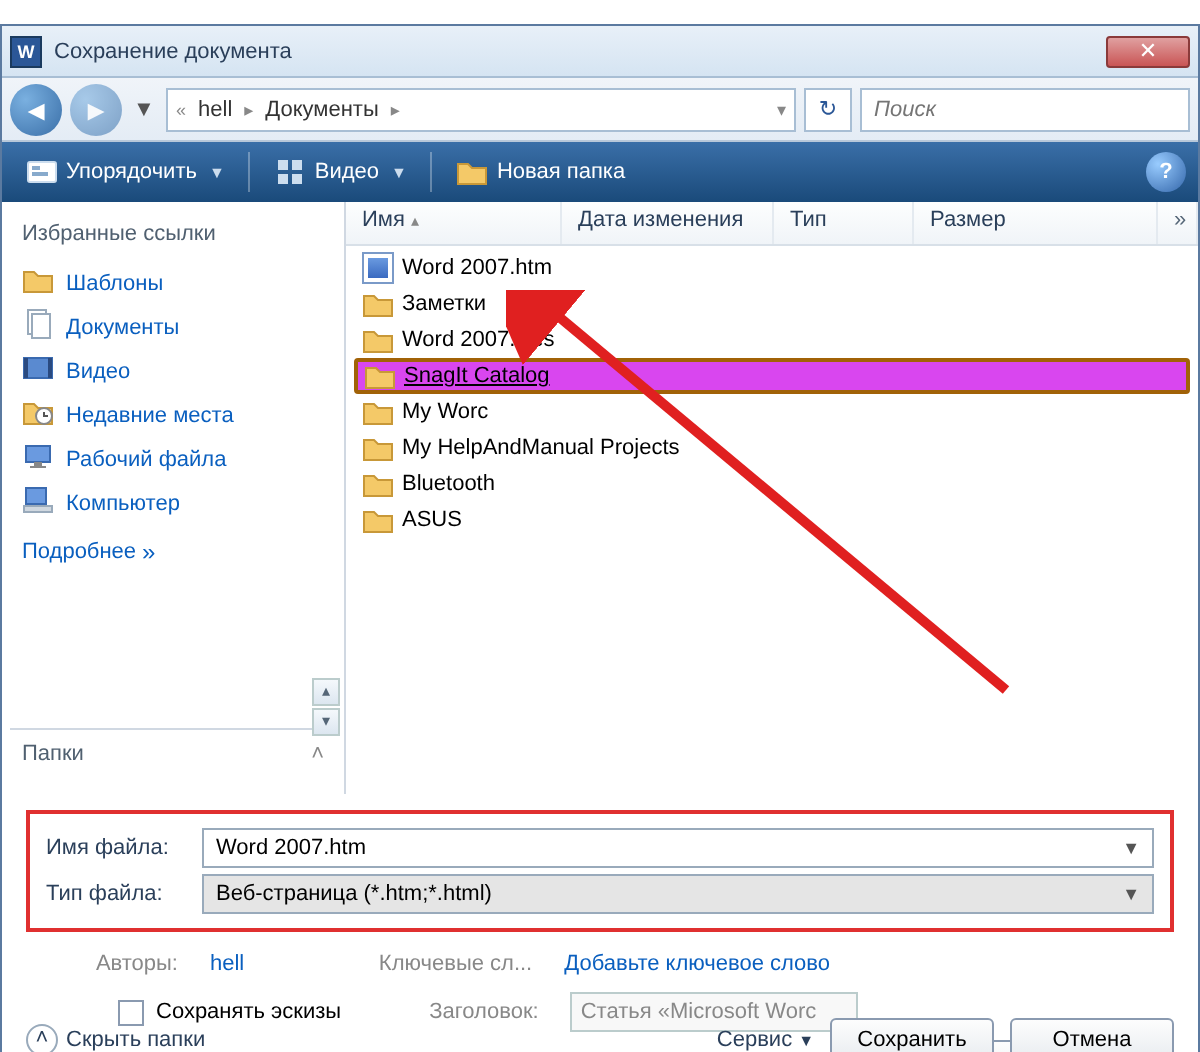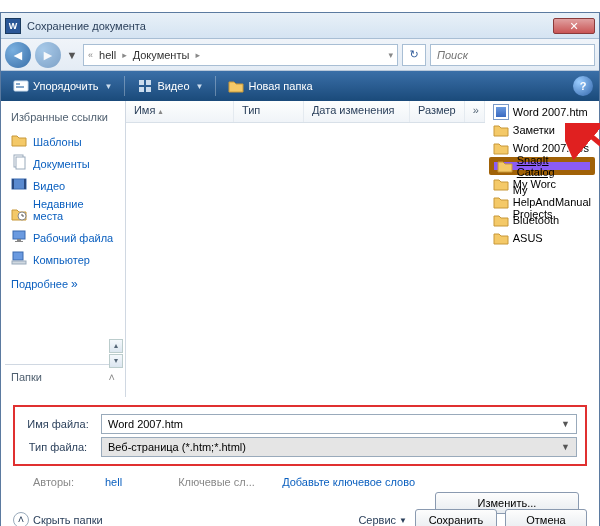--- a/index.html
+++ b/index.html
@@ -28,41 +28,41 @@
 .sb-head{color:#506070;font-size:11px;padding:2px 6px 6px}
 .sb-item{display:flex;align-items:flex-end;gap:6px;padding:2px 6px;margin:1px 0}
 .sb-icon{width:16px;height:16px;display:inline-flex;align-items:center;justify-content:center}
 .sb-link{color:#0a5fbf}
 .sb-more{display:flex;align-items:center;gap:3px;padding:2px 6px;margin-top:6px;color:#0a5fbf}
 .sb-divider{border-top:1px solid #d0d8e2;margin-top:auto}
 .sb-folders{display:flex;padding:6px;color:#506070}
 .sb-folders .chev{margin-left:auto;color:#888}
 .sb-scroll{position:absolute;bottom:28px;right:0;width:16px;height:30px}
 .sb-scroll div{width:14px;height:14px;border:1px solid #bcc;background:linear-gradient(#f4f8fc,#dce6f0);margin-bottom:1px;text-align:center;font-size:8px;color:#567;line-height:12px}
-.filepane{flex:1;display:flex;flex-direction:row}
+.filepane{flex:1;display:flex;flex-direction:column}
 .cols{height:22px;display:flex;border-bottom:1px solid #d8e0e8}
 .col{border-right:1px solid #e4eaf0;padding:3px 8px;color:#2a3f5a;background:linear-gradient(#fdfefe,#f0f4f8)}
 .col-chev{width:20px;text-align:center;color:#567}
 .filelist{flex:1;padding:2px 4px;position:relative}
 .file-row{display:flex;align-items:center;gap:4px;padding:1px 4px;height:18px}
-.file-row.sel{background:#8b5cf6;border:5px solid #a16207;border-radius:2px;padding:0 3px}
+.file-row.sel{background:#d946ef;border:2px solid #a16207;border-radius:2px;padding:0 3px}
 .folder-icon{width:16px;height:14px}
 .file-name{color:#000}
 .underline{text-decoration:underline}
 .htm-icon{width:16px;height:16px;background:#fff;border:1px solid #7a9ac8;position:relative}
 .htm-icon:after{content:"";position:absolute;inset:2px;background:linear-gradient(#6a9ae0,#3a6ac0)}
 .arrow-ann{position:absolute;left:80px;top:22px;pointer-events:none}
 .bottom{padding:8px 12px 6px}
 .redbox{border:2px solid #e03030;padding:4px 8px}
 .form-row{display:flex;align-items:center;margin:3px 0;gap:8px}
-.form-label{width:70px;text-align:center;color:#2a3f5a}
+.form-label{width:70px;text-align:left;color:#2a3f5a}
 .form-input{flex:1;height:20px;border:1px solid #9ab;background:#fff;padding:0 6px;display:flex;align-items:center;justify-content:space-between}
 .form-input .dd{color:#555;font-size:9px}
 .meta{display:flex;gap:16px;margin-top:10px;padding-left:20px;align-items:center}
-.meta-label{color:#888;width:56px;}
+.meta-label{color:#888;width:56px;text-align:right}
 .meta-value{color:#0a5fbf}
 .meta-gray{color:#888}
 .meta2{display:flex;gap:16px;margin-top:8px;padding-left:46px;align-items:center}
 .checkbox{width:13px;height:13px;border:1px solid #8a9ab0;background:#fff;display:inline-block}
 .meta-input{width:144px;height:20px;border:1px solid #bcc;background:#f8f8f8;padding:0 4px;color:#888;display:flex;align-items:center}
 .change-btn{width:144px;height:22px;border:1px solid #8a9ab0;background:linear-gradient(#fdfdfd,#e8ecf0);border-radius:3px;text-align:center;line-height:20px;margin-left:auto;margin-right:8px;margin-top:4px}
 .footer{position:absolute;bottom:6px;left:12px;right:12px;display:flex;align-items:center;gap:8px}
 .hide-folders{display:flex;align-items:center;gap:4px;color:#2a3f5a}
 .service{margin-left:auto;display:flex;align-items:center;gap:3px;color:#2a3f5a}
 .btn{width:82px;height:22px;border:1px solid #8a9ab0;background:linear-gradient(#fdfdfd,#e8ecf0);border-radius:3px;text-align:center;line-height:20px}
@@ -210,22 +210,22 @@
       <div class="sb-divider"></div>
       <div class="sb-folders">
           <span>Папки</span>
           <span class="chev">˄</span>
         </div>
     </div>
 
     <div class="filepane">
       <div class="cols">
         <div class="col" style="width:108px"><span>Имя</span> <span style="font-size:8px;color:#888">▴</span></div>
+        <div class="col" style="width:106px">Дата изменения</div>
         <div class="col" style="width:70px">Тип</div>
-        <div class="col" style="width:106px">Дата изменения</div>
         <div class="col" style="flex:1">Размер</div>
         <div class="col col-chev">»</div>
       </div>
       <div class="filelist" id="filelist">
         <div class="file-row">
             <span class="htm-icon"></span>
             <span class="file-name">Word 2007.htm</span>
           </div>
           <div class="file-row">
             <span class="folder-icon"><svg width="16" height="14">
@@ -297,20 +297,30 @@
             <span class="dd">▼</span>
           </div>
       </div>
     </div>
     <div class="meta">
       <span class="meta-label">Авторы:</span>
       <span class="meta-value">hell</span>
       <span class="meta-label" style="width:88px;margin-left:40px">Ключевые сл...</span>
       <span class="meta-value">Добавьте ключевое слово</span>
     </div>
+    <div class="meta2">
+      <span style="display:flex;align-items:center;gap:6px">
+          <span class="checkbox"></span>
+          <span>Сохранять эскизы</span>
+        </span>
+      <span class="meta-gray" style="margin-left:28px">Заголовок:</span>
+      <span class="meta-input">
+          <span>Статья «Microsoft Worc</span>
+        </span>
+    </div>
     <div style="display:flex">
         <div class="change-btn">Изменить...</div>
       </div>
   </div>
 
   <div class="footer">
     <div class="hide-folders">
         <span style="border:1px solid #9ab;border-radius:8px;width:16px;height:16px;text-align:center;line-height:13px">˄</span>
         <span>Скрыть папки</span>
       </div>

